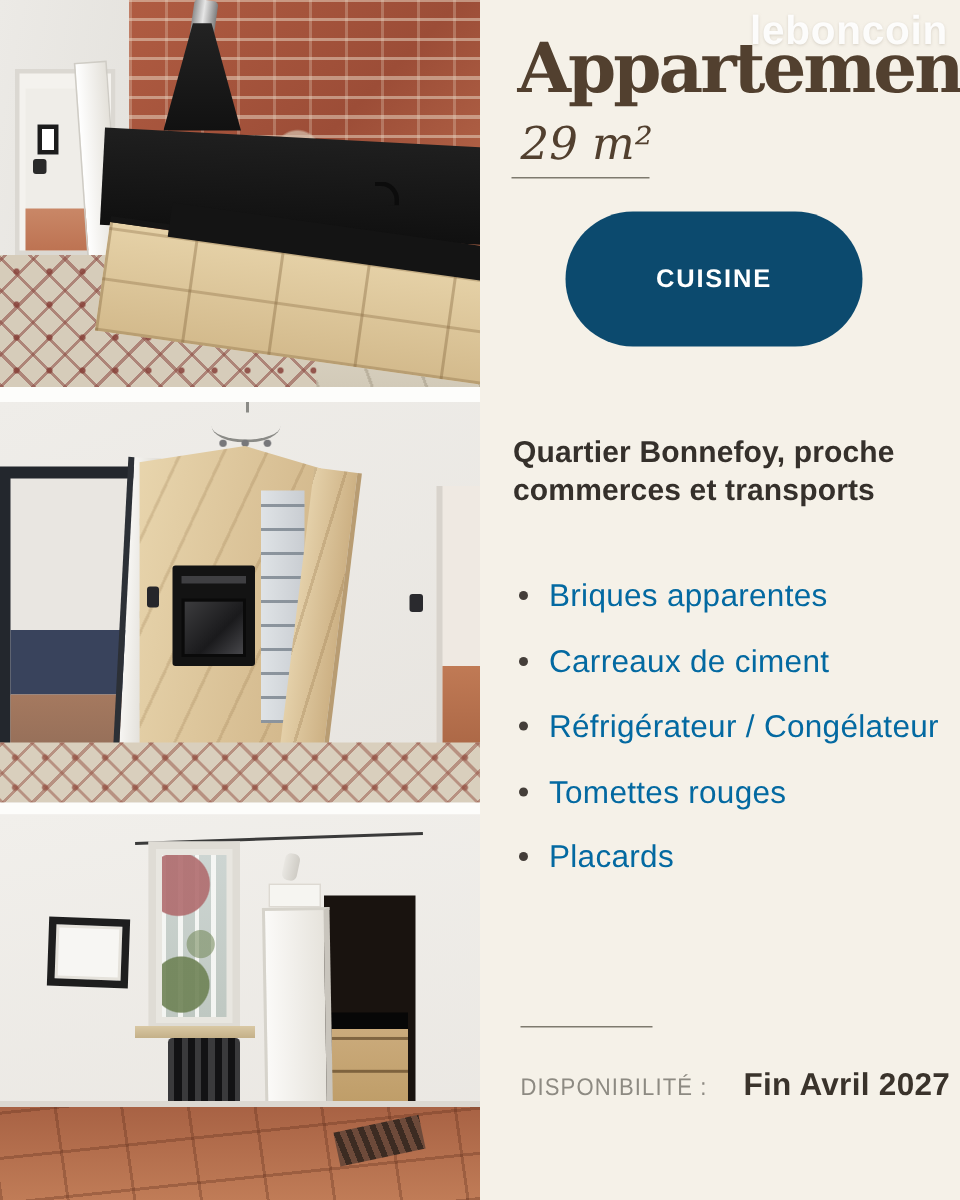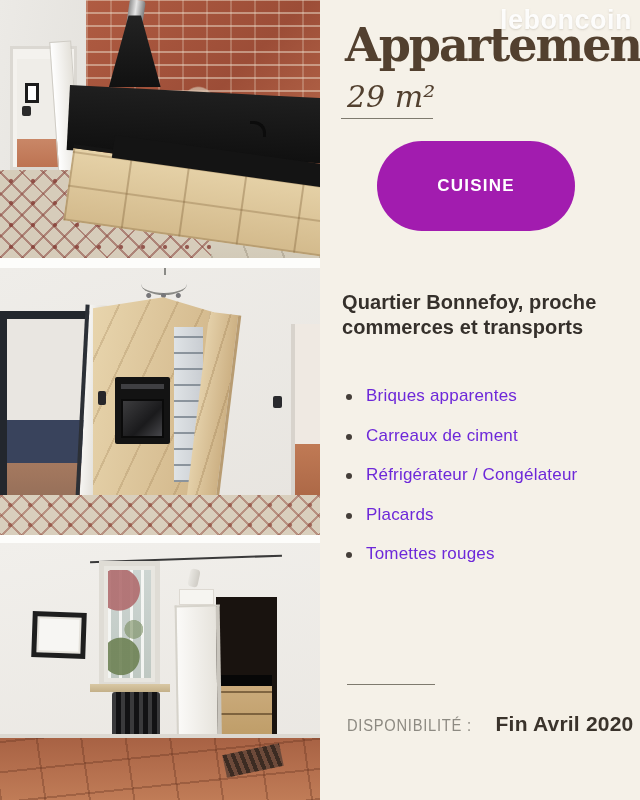--- a/index.html
+++ b/index.html
@@ -156,36 +156,36 @@
   }
   .area {
     position:absolute; top:79px; left:27px;
     font-family:"DejaVu Serif", serif; font-style:italic;
     font-size:30px; color:#52402f;
   }
   .rule { position:absolute; height:0; border-top:1px solid #7e7a6e; }
   .rule1 { top:118px; left:21px; width:92px; }
   .badge {
     position:absolute; top:141px; left:57px; width:198px; height:90px;
-    background:#a21caf; border-radius:46px;
+    background:#0c4a6e; border-radius:46px;
     display:flex; flex-direction:column; justify-content:center; align-items:center;
     gap:5px;
   }
   .badge span {
     color:#ffffff; font-weight:bold; font-size:17px; letter-spacing:1.2px; white-space:nowrap;
   }
   .heading {
     position:absolute; top:290px; left:22px; width:300px;
     font-weight:bold; font-size:20px; line-height:1.27; color:#35302b;
     letter-spacing:.1px;
   }
   .features { position:absolute; top:386px; left:24px; list-style:none; }
   .features li {
     position:relative; padding-left:22px; margin-bottom:19.5px;
-    font-size:17px; color:#6d28d9; letter-spacing:.2px; white-space:nowrap;
+    font-size:21px; color:#0369a1; letter-spacing:.2px; white-space:nowrap;
   }
   .features li::before {
     content:""; position:absolute; left:2px; top:8px;
     width:6px; height:6px; border-radius:50%; background:#443e39;
   }
   .rule2 { top:684px; left:27px; width:88px; }
   .availability { position:absolute; top:712px; left:27px; display:flex; align-items:baseline; gap:13px; white-space:nowrap; }
   .availability .label {
     font-size:16px; font-weight:300; letter-spacing:.8px; color:#8d8a82;
     transform:scaleX(.92); transform-origin:left;
@@ -281,25 +281,25 @@
     <div class="badge">
       <span>CUISINE</span>
     </div>
 
     <div class="heading">Quartier Bonnefoy, proche commerces et transports</div>
 
     <ul class="features">
       <li> Briques apparentes</li>
       <li>Carreaux de ciment</li>
       <li>Réfrigérateur / Congélateur</li>
+      <li>Tomettes rouges</li>
       <li>Placards</li>
-      <li>Tomettes rouges</li>
     </ul>
 
     <div class="rule rule2"></div>
 
     <div class="availability">
       <span class="label">DISPONIBILITÉ :</span>
-      <span class="value">Fin Avril 2020</span>
+      <span class="value">Fin Avril 2027</span>
     </div>
   </div>
 
 </div>
 
 </body></html>

